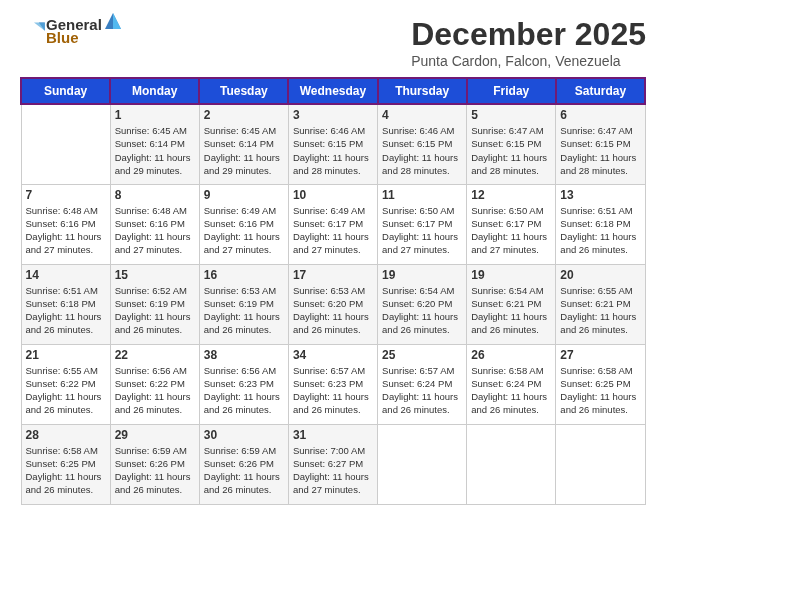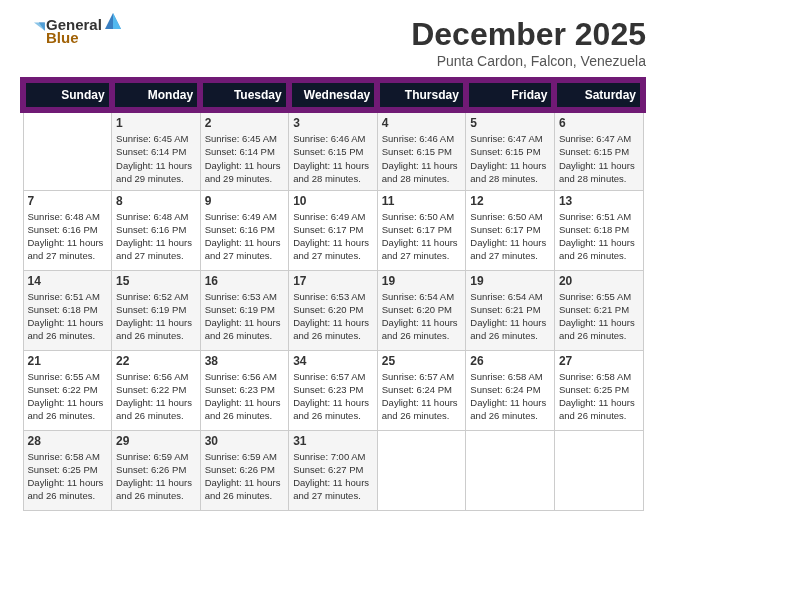--- a/index.html
+++ b/index.html
@@ -24,44 +24,44 @@
     .logo {
       display: flex;
       align-items: center;
     }
     .logo-icon {
       width: 24px;
       height: 24px;
       margin-left: 2px;
     }
     .title-block {
-      text-align: right;
+      text-align: left;
     }
     .month-title {
       font-size: 32px;
       font-weight: bold;
       color: #333;
     }
     .location {
       font-size: 14px;
       color: #555;
     }
     table {
       width: 100%;
       border-collapse: collapse;
       table-layout: fixed;
     }
     thead tr th {
-      background-color: #0f172a;
+      background-color: #1d4ed8;
       color: #fff;
       font-size: 12px;
       font-weight: bold;
       padding: 5px 4px;
-      text-align: right;
-      border: 6px solid #701a75;
+      text-align: center;
+      border: 2px solid #701a75;
     }
     tbody tr td {
       border: 1px solid #ccc;
       vertical-align: top;
       padding: 3px 4px;
       font-size: 10px;
       color: #333;
       height: 80px;
       background: #fff;
     }

